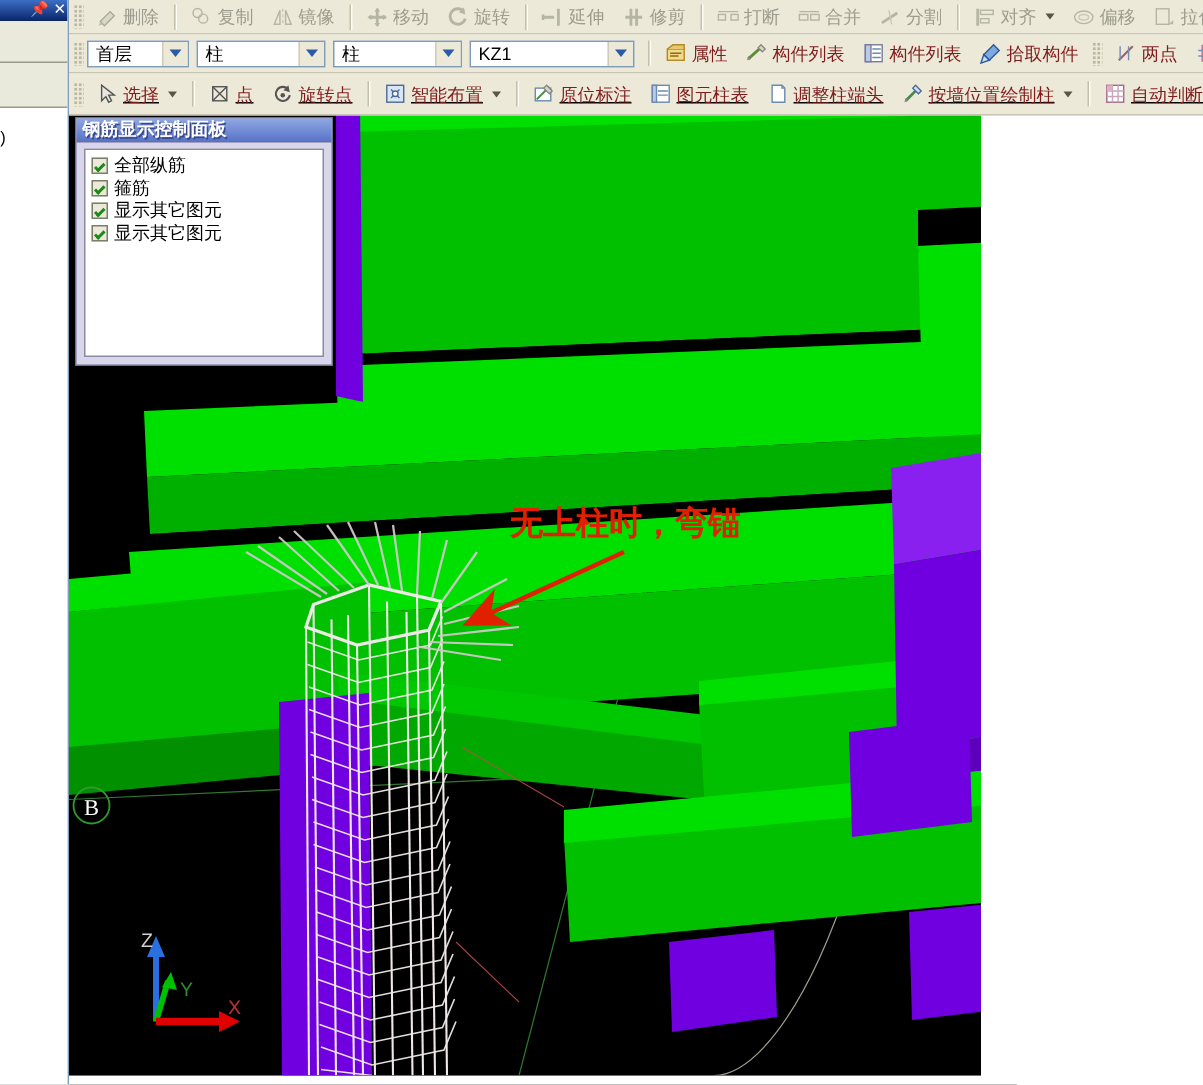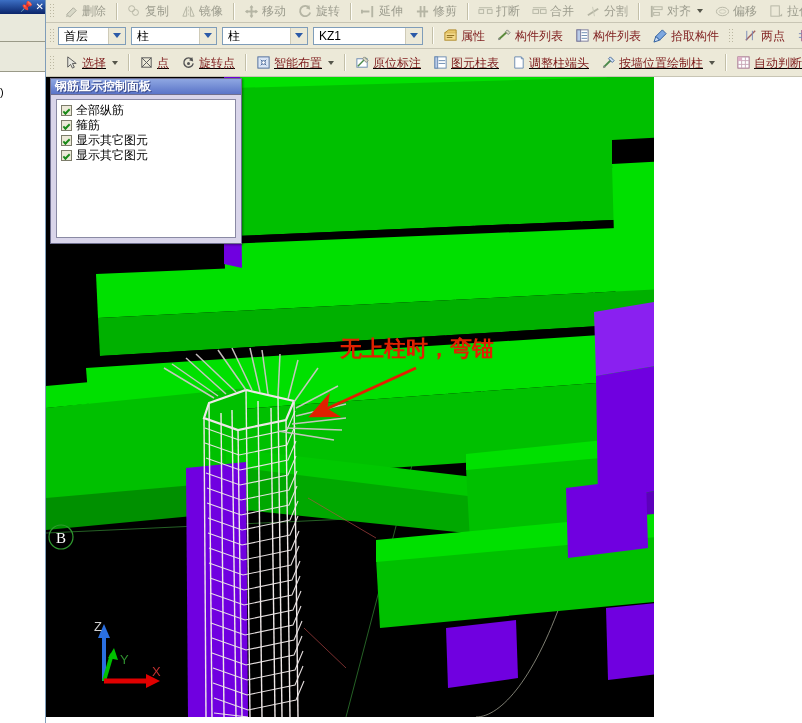--- a/index.html
+++ b/index.html
@@ -47,21 +47,21 @@
                justify-content:center;background:#ece9d8;border-left:1px solid #cfcbb8;}
   .cbtn i{width:0;height:0;border-left:4px solid transparent;border-right:4px solid transparent;
           border-top:5px solid #2b5aa8;display:block;}
 
   
   .view{position:absolute;left:46px;top:68px;width:608px;height:649px;background:#000;
         overflow:hidden;z-index:10;}
   .view svg{display:block;}
 
   
-  .panel{position:absolute;left:50px;top:78px;width:192px;height:166px;
+  .panel{position:absolute;left:50px;top:78px;width:172px;height:166px;
          background:#d9d5ea;border:1px solid #6f6f8f;z-index:40;box-sizing:border-box;
          box-shadow:1px 1px 2px rgba(0,0,0,.4);}
   .panel-tb{height:15px;background:linear-gradient(#8fa7e2,#5a74c8);
             border-bottom:1px solid #6f6f8f;display:flex;align-items:center;padding-left:4px;}
   .panel-tb span{font-size:12px;font-weight:bold;color:#fff;line-height:13px;
                  text-shadow:1px 1px 0 #3a4a8a;}
   .panel-body{position:absolute;left:5px;top:20px;right:5px;bottom:5px;background:#fff;
               border:1px solid #8a8aa4;padding:3px 0 0 4px;box-sizing:border-box;}
   .cbrow{display:flex;align-items:center;gap:4px;height:14px;margin-bottom:1px;}
   .cbx{width:11px;height:11px;background:#ece9d8;border:1px solid #7c7c6a;

